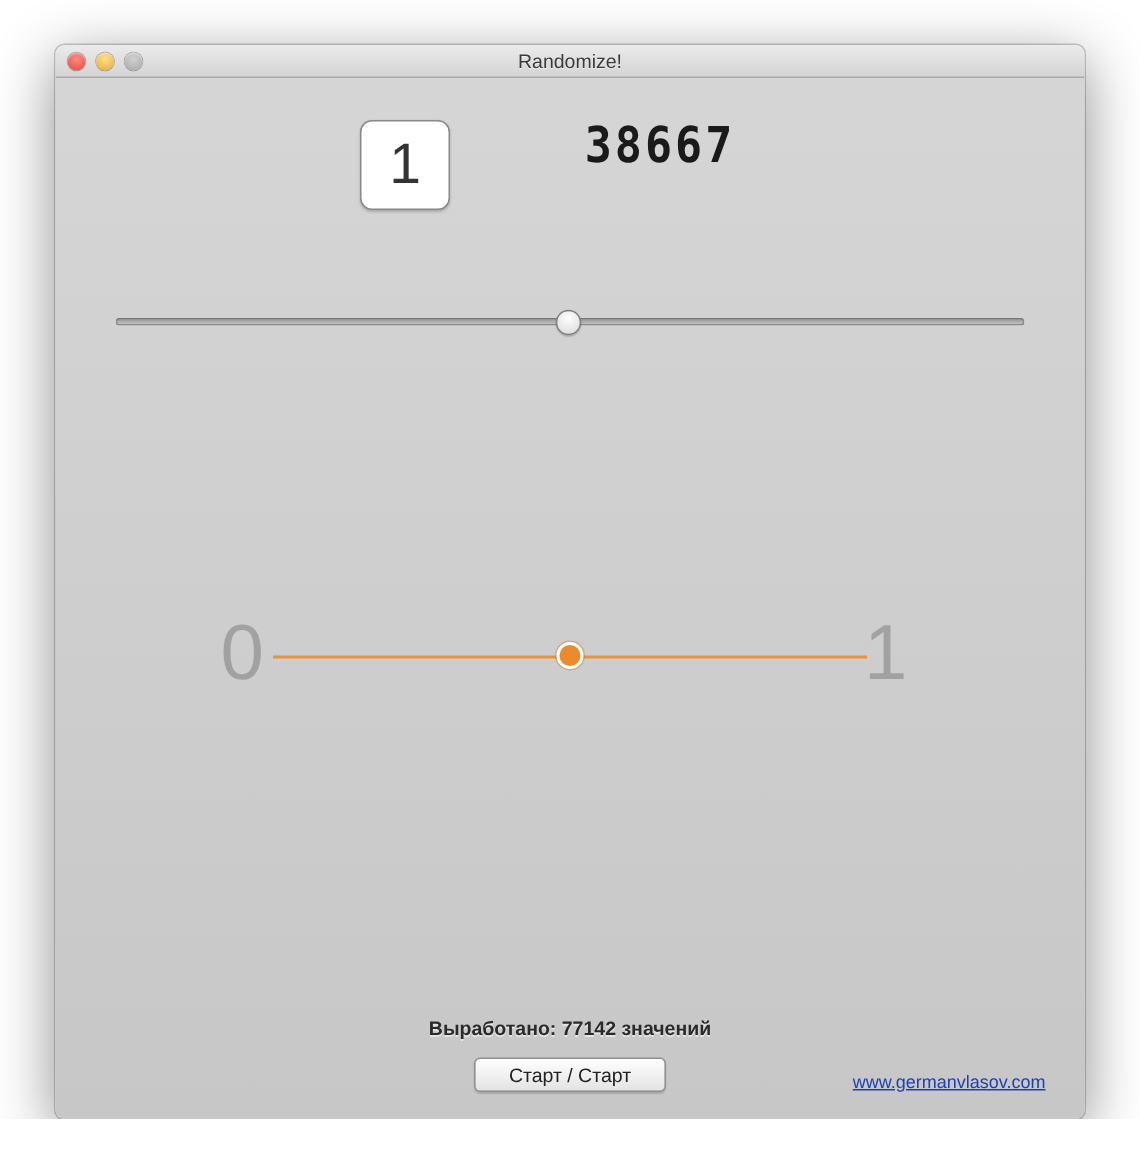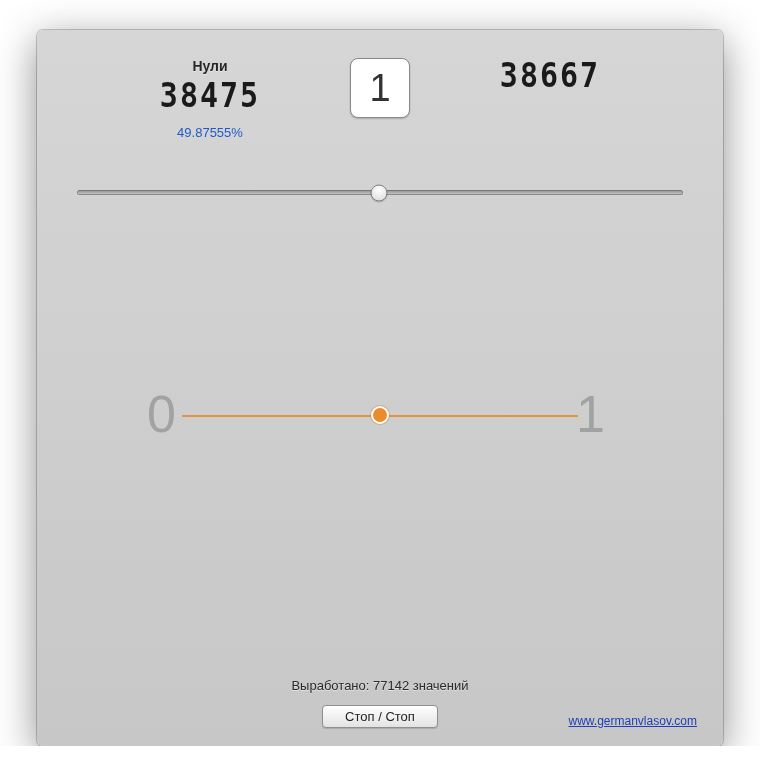--- a/index.html
+++ b/index.html
@@ -172,21 +172,21 @@
     }
     
     .footer {
       position: absolute;
       bottom: 18px;
       left: 0; right: 0;
       text-align: center;
     }
     .generated {
       font-size: 13px;
-      font-weight: normal;
+      font-weight: bold;
       color: #2a2a2a;
       text-shadow: 0 1px 0 rgba(255,255,255,0.5);
       margin-bottom: 12px;
     }
     .start-stop {
       display: inline-block;
       padding: 3px 22px;
       font-size: 13px;
       color: #222;
       background: linear-gradient(to bottom, #ffffff, #e3e3e3);
@@ -200,29 +200,32 @@
       bottom: 18px;
       right: 26px;
       font-size: 12px;
       color: #1f3fb5;
     }
   </style>
 </head>
 <body>
 
 <div class="window">
+  <div class="titlebar">
+    <div class="traffic-lights">
+      <div class="tl tl-close"></div>
+      <div class="tl tl-min"></div>
+      <div class="tl tl-zoom"></div>
+    </div>
+    <div class="title">Randomize!</div>
+  </div>
 
   <div class="content">
 
     <div class="stats-row">
-      <div class="stat-col">
-        <div class="label">Нули</div>
-        <div class="count">38475</div>
-        <div class="pct">49.87555%</div>
-      </div>
 
       <div class="current-box">
         <span>1</span>
       </div>
 
       <div class="stat-col">
         <div class="count">38667</div>
       </div>
     </div>
 
@@ -234,19 +237,19 @@
 
     <div class="viz">
       <div class="viz-label viz-0">0</div>
       <div class="viz-line"></div>
       <div class="viz-dot" style="left:50%"></div>
       <div class="viz-label viz-1">1</div>
     </div>
 
     <div class="footer">
       <div class="generated">Выработано: 77142 значений</div>
-      <button class="start-stop">Стоп / Стоп</button>
+      <button class="start-stop">Старт / Старт</button>
     </div>
 
     <a class="link" href="#">www.germanvlasov.com</a>
 
   </div>
 </div>
 
 </body></html>

